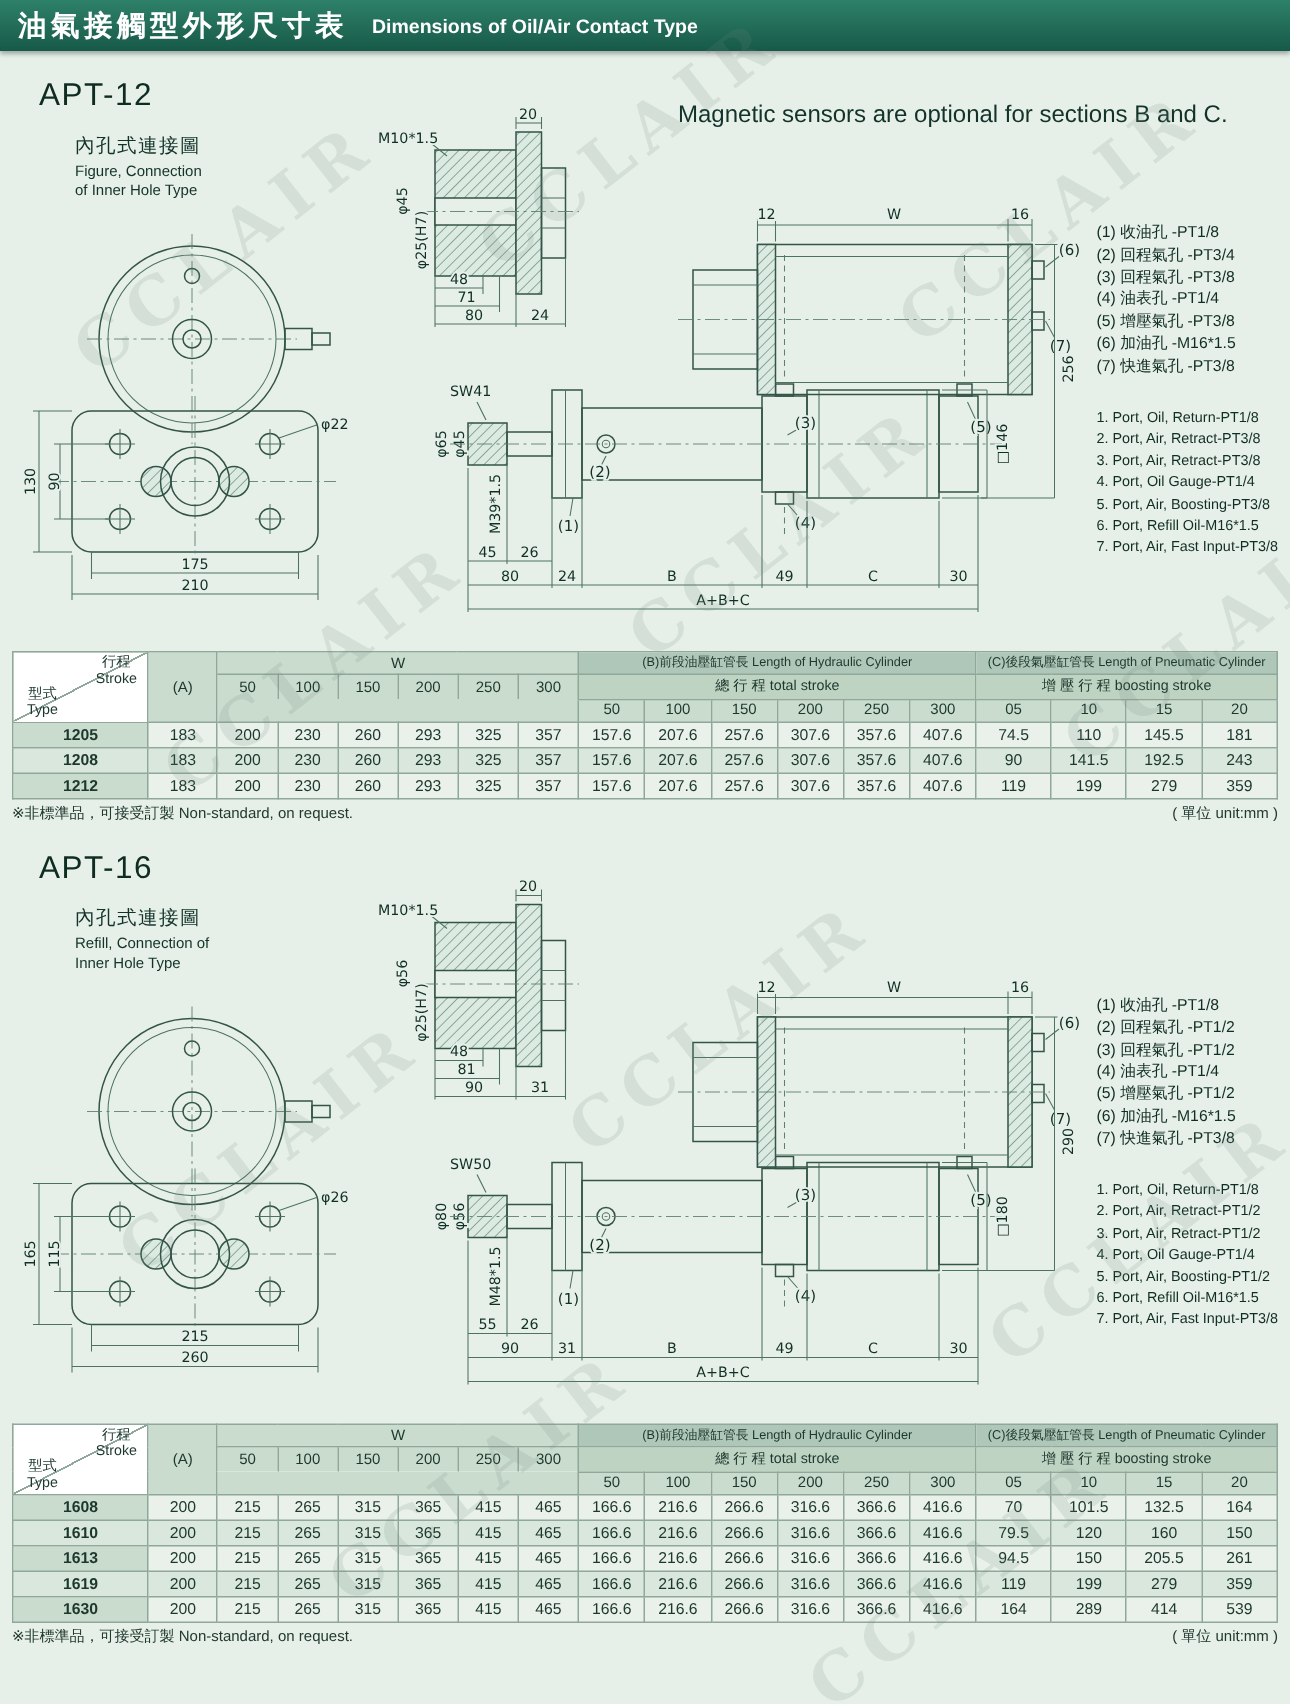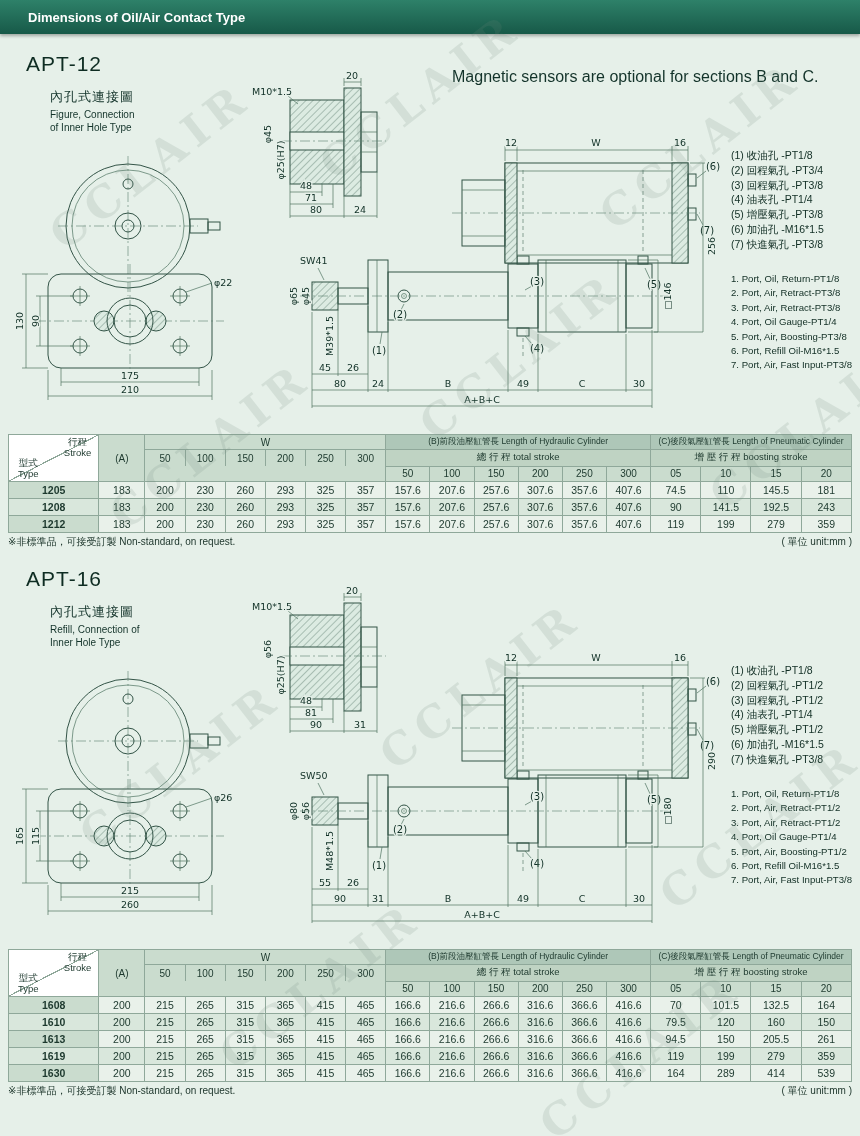--- a/index.html
+++ b/index.html
@@ -62,20 +62,21 @@
   <defs>
     <pattern id="hatch" width="5" height="5" patternUnits="userSpaceOnUse" patternTransform="rotate(45)">
       <rect width="5" height="5" fill="#dcebe2"></rect>
       <line x1="0" y1="0" x2="0" y2="5" stroke="#57776a" stroke-width="0.8"></line>
     </pattern>
   </defs>
 </svg>
 
 <div class="page">
   <header class="titlebar">
+    <span class="t-zh">油氣接觸型外形尺寸表</span>
     <span class="t-en">Dimensions of Oil/Air Contact Type</span>
   </header>
 
   <div id="sections-mount">
   <section class="model-section">
     <div class="drawing">
       <div class="model-title">APT-12</div>
       <div class="sensor-note">
         <div class="note-en">Magnetic sensors are optional for sections B and C.</div>
       </div>

